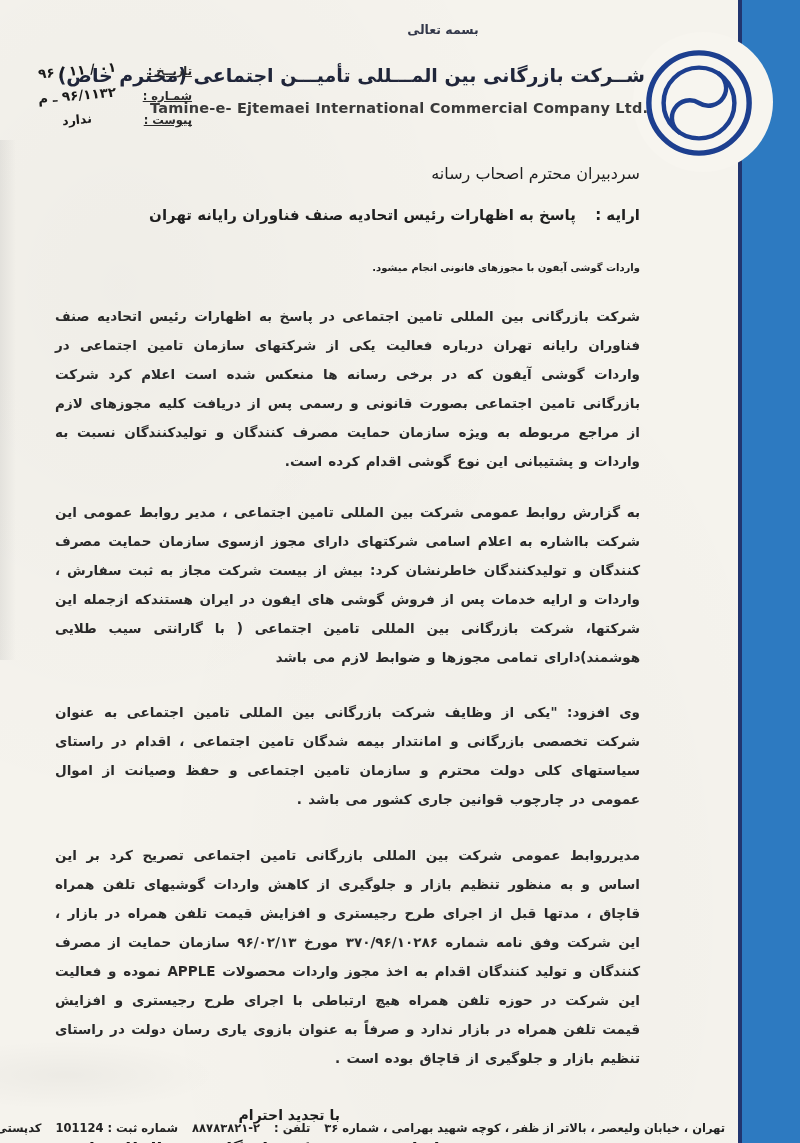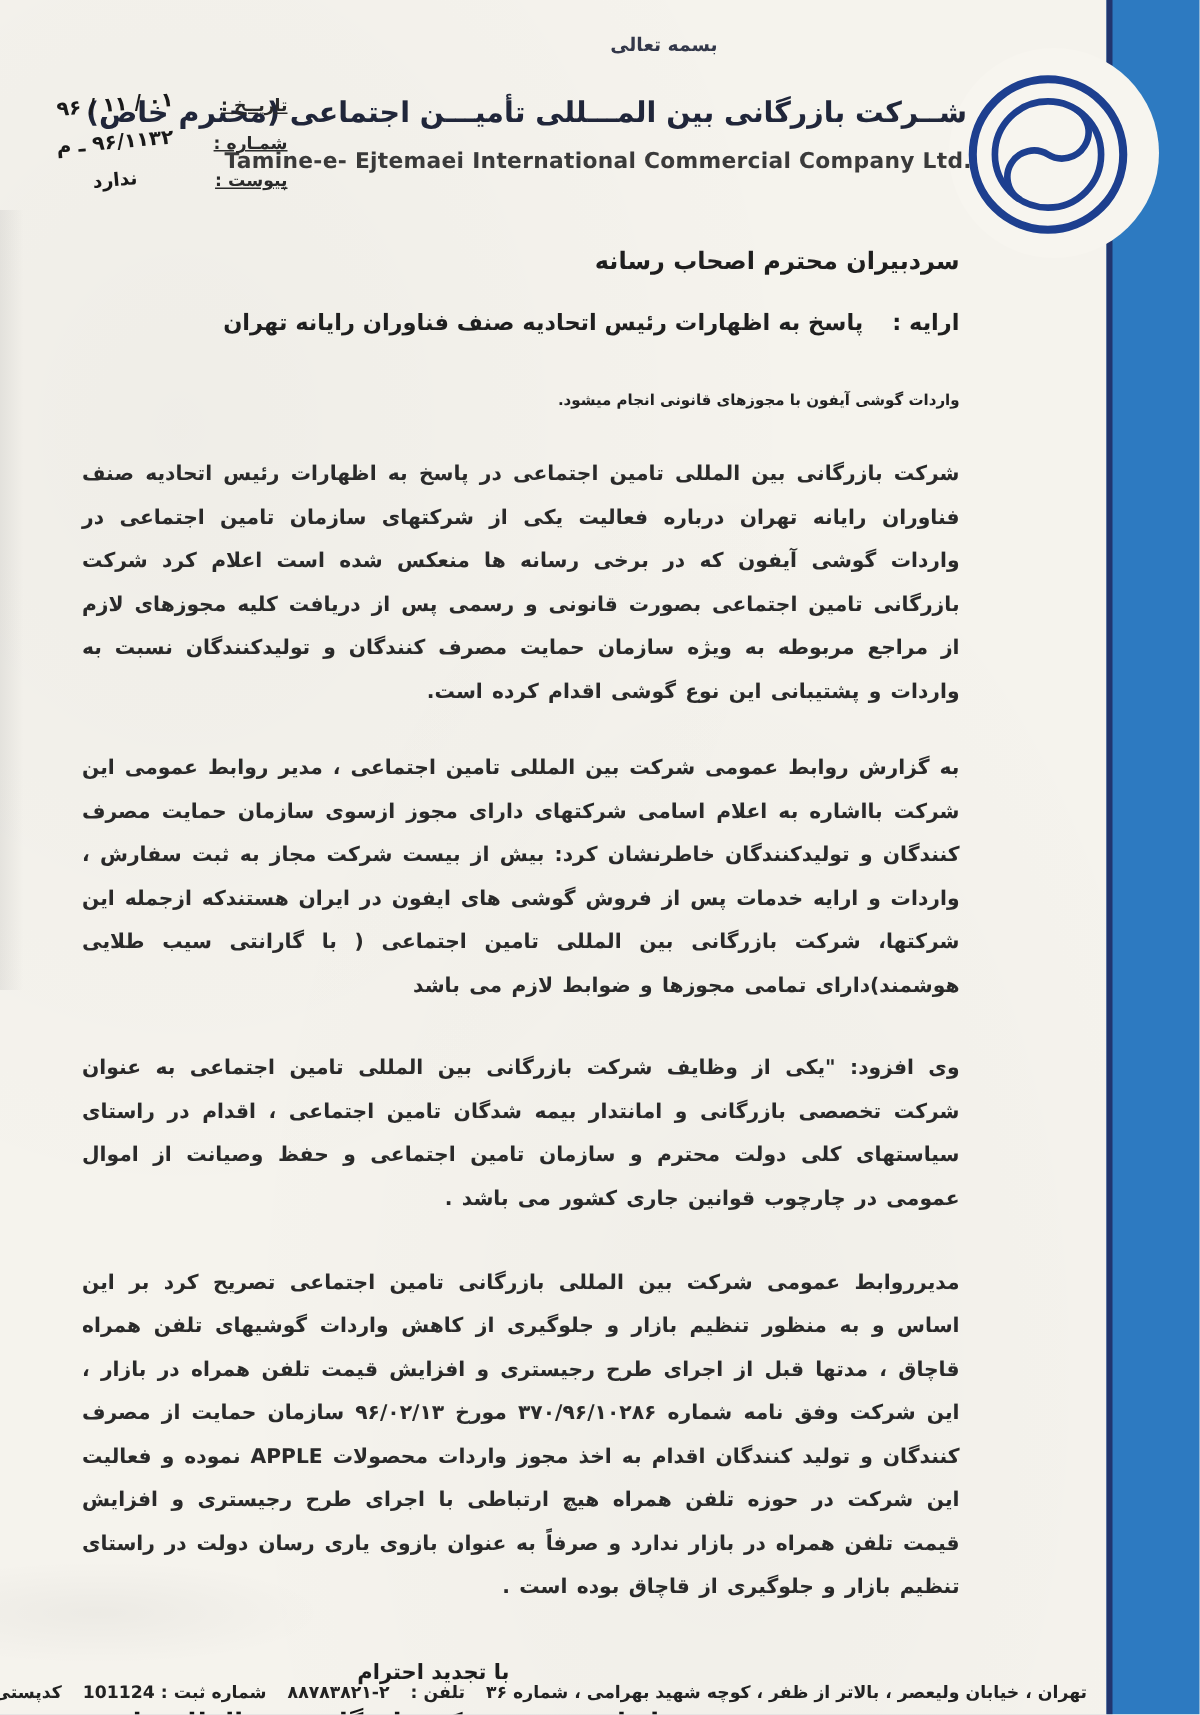--- a/index.html
+++ b/index.html
@@ -48,21 +48,21 @@
   .meta{
     position:absolute;left:14px;top:62px;width:178px;
   }
   .meta-row{display:flex;direction:rtl;align-items:baseline;margin-bottom:9px;}
   .meta-label{width:52px;font-size:11.5px;font-weight:700;color:#2a2a2a;white-space:nowrap;text-decoration:underline;}
   .meta-value{flex:1;text-align:center;font-size:13.5px;font-weight:700;color:#191919;transform:rotate(-5deg);white-space:nowrap;}
   .meta-row:nth-child(3) .meta-value{font-size:12.5px;}
   .content{
     position:absolute;top:162px;right:160px;width:585px;
   }
-  .recipient{font-size:16px;font-weight:700;line-height:24px;color:#1f1f1f;}
+  .recipient{font-size:16px;font-weight:400;line-height:24px;color:#1f1f1f;}
   .subject{font-size:15px;font-weight:700;line-height:26px;margin-top:16px;color:#1f1f1f;}
   .subject .sub-text{margin-right:14px;}
   .lead{font-size:10px;font-weight:700;line-height:24px;margin-top:28px;color:#222;}
   .content p{
     margin:0;margin-top:22px;
     font-size:13.5px;font-weight:600;line-height:29px;
     text-align:justify;word-spacing:1.5px;color:#2a2a2a;
   }
   .content p.p3{margin-top:26px;}
   .content p.p4{margin-top:27px;}

